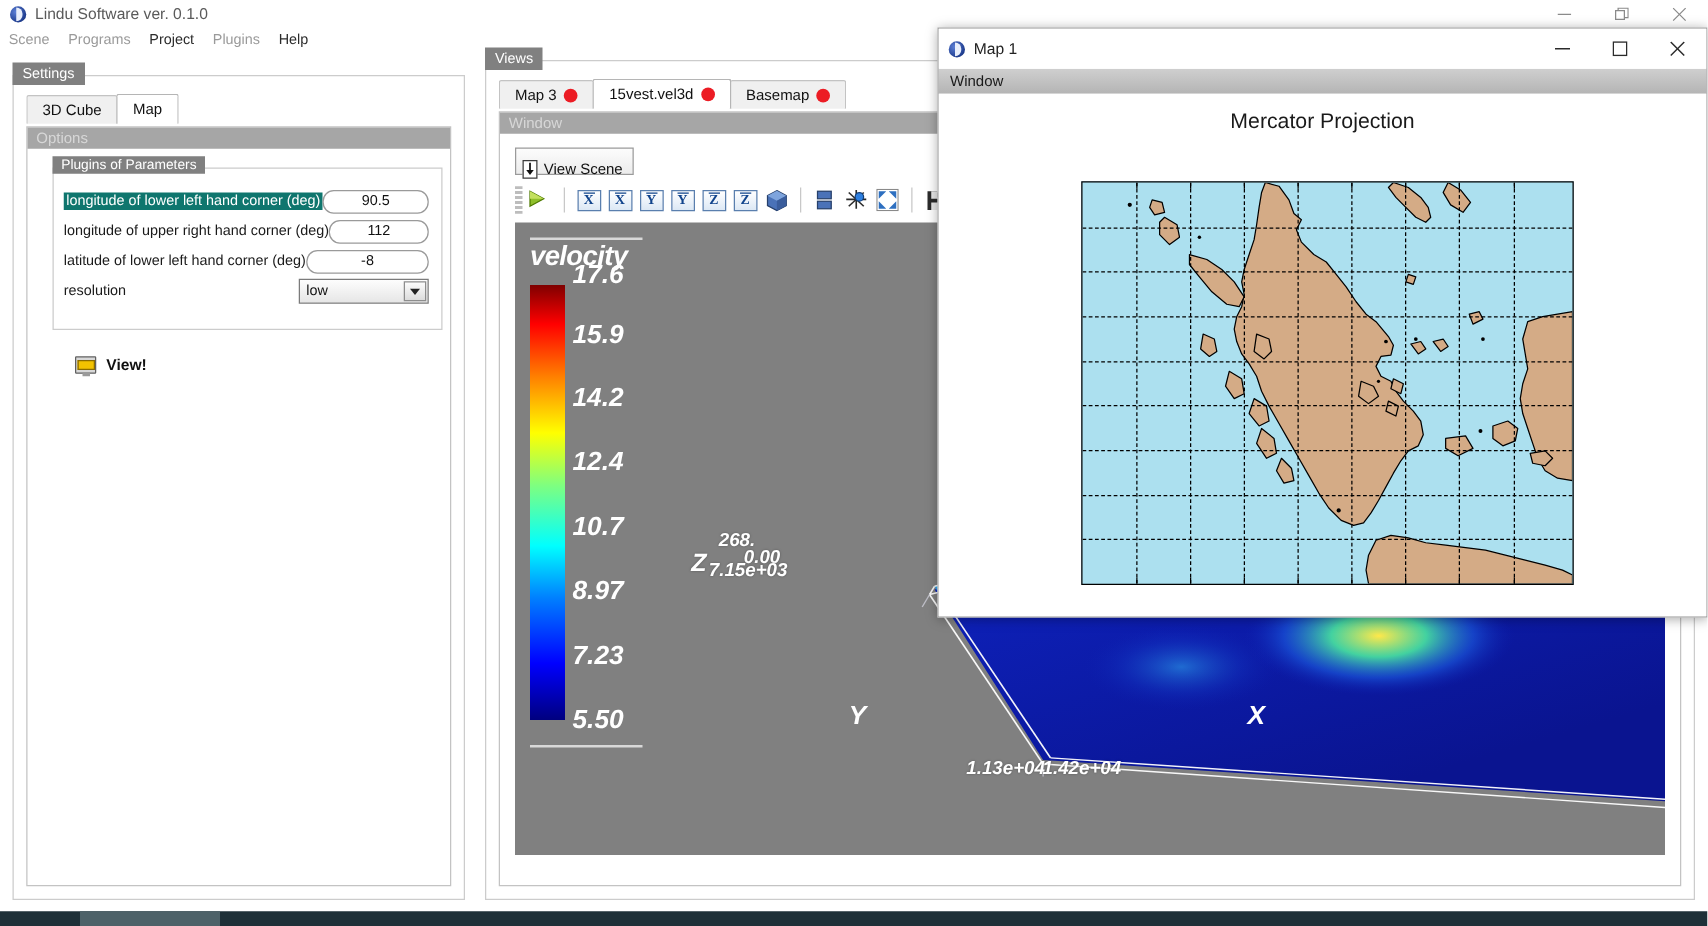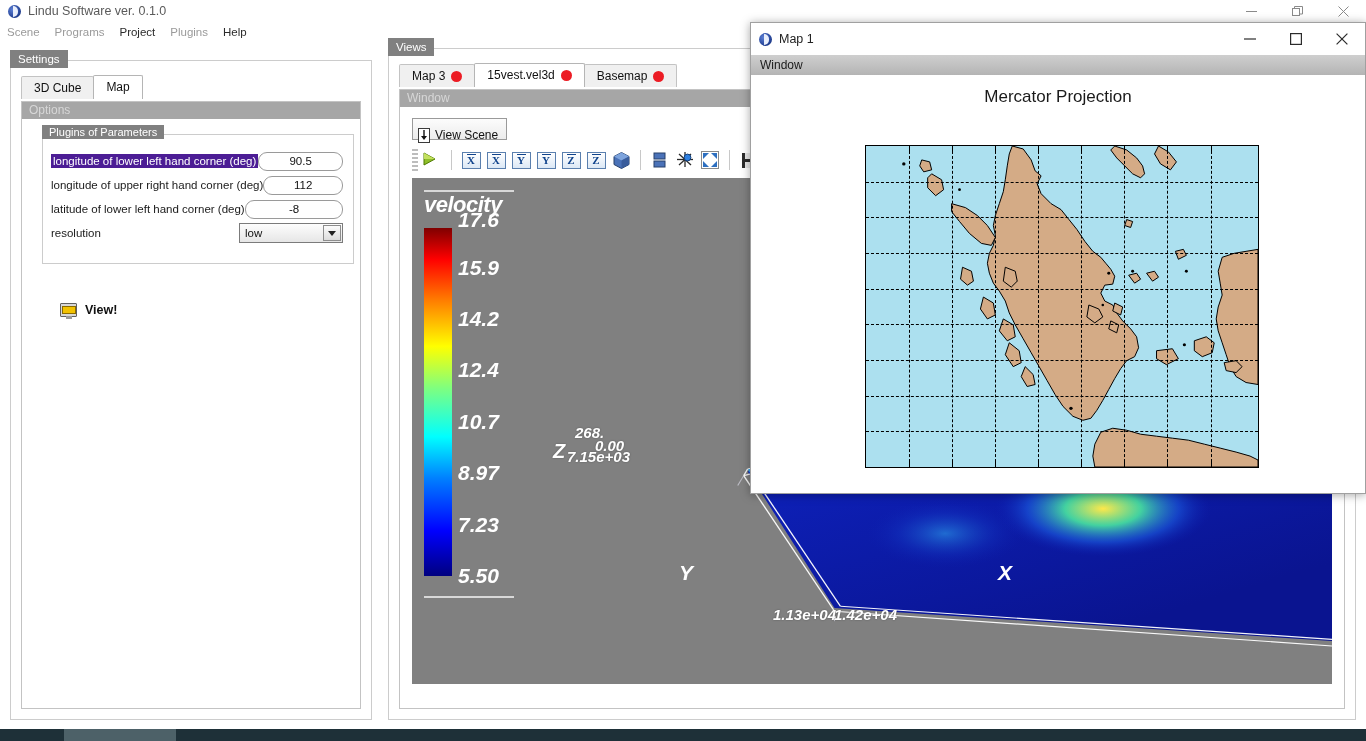--- a/index.html
+++ b/index.html
@@ -60,39 +60,39 @@
 
   .tab-body { position:absolute; left:10px; top:40px; right:10px; bottom:10px; border:1px solid #c3c3c3; background:#fff; }
 
   .bar-header { height:17px; background:#a6a6a6; color:#d7d7d7; font-size:12px; line-height:17px; padding-left:7px; }
 
   
   .params { position:absolute; left:20px; top:32px; width:312px; height:130px; border:1px solid #ccc; }
   .params-tab { position:absolute; left:-1px; top:-10px; background:#808080; color:#fff; font-size:11px; padding:1px 7px; }
   .prow { display:flex; align-items:center; height:24px; margin:0 0 0 0; }
   .plabel { font-size:11.5px; color:#1a1a1a; white-space:nowrap; }
-  .plabel.sel { background:#4c1d95; color:#fff; padding:1px 2px; }
+  .plabel.sel { background:#0f766e; color:#fff; padding:1px 2px; }
   .pinput {
     margin-left:auto; width:98px; height:19px; border:1px solid #9a9a9a;
     border-radius:9px; background:#fff; font-size:11.5px; color:#111;
     text-align:center; line-height:17px;
   }
   .pselect {
     margin-left:auto; width:104px; height:20px; border:1px solid #7b7b7b;
     background:linear-gradient(#fdfdfd,#e6e6e6); font-size:11.5px; color:#111;
     display:flex; align-items:center; padding-left:5px; position:relative;
   }
   .pselect .arrowbox {
     position:absolute; right:1px; top:1px; width:18px; height:16px;
     border:1px solid #8d8d8d; background:linear-gradient(#fcfcfc,#dcdcdc);
     display:flex; align-items:center; justify-content:center;
   }
   .caret { width:0;height:0;border-left:4px solid transparent;border-right:4px solid transparent;border-top:5px solid #222; }
 
-  .viewbtn { position:absolute; left:38px; top:183px; display:flex; align-items:center; gap:8px;margin-top:18px; }
+  .viewbtn { position:absolute; left:38px; top:183px; display:flex; align-items:center; gap:8px; }
   .viewbtn .mon {
     width:17px;height:14px;background:#d8d8d8;border:1px solid #606060;border-radius:1px;
     position:relative; display:flex; align-items:center; justify-content:center;
   }
   .viewbtn .mon:before{content:"";width:12px;height:6px;background:#f2c200;border:1px solid #8a6b00;}
   .viewbtn .mon:after{content:"";position:absolute;bottom:-3px;left:5px;width:6px;height:3px;background:#9a9a9a;}
   .viewbtn .lbl { font-size:12.5px; font-weight:bold; color:#111; }
 
   
   .vs-row { position:absolute; left:12px; top:26px; right:12px; height:26px; display:flex; align-items:center; }

